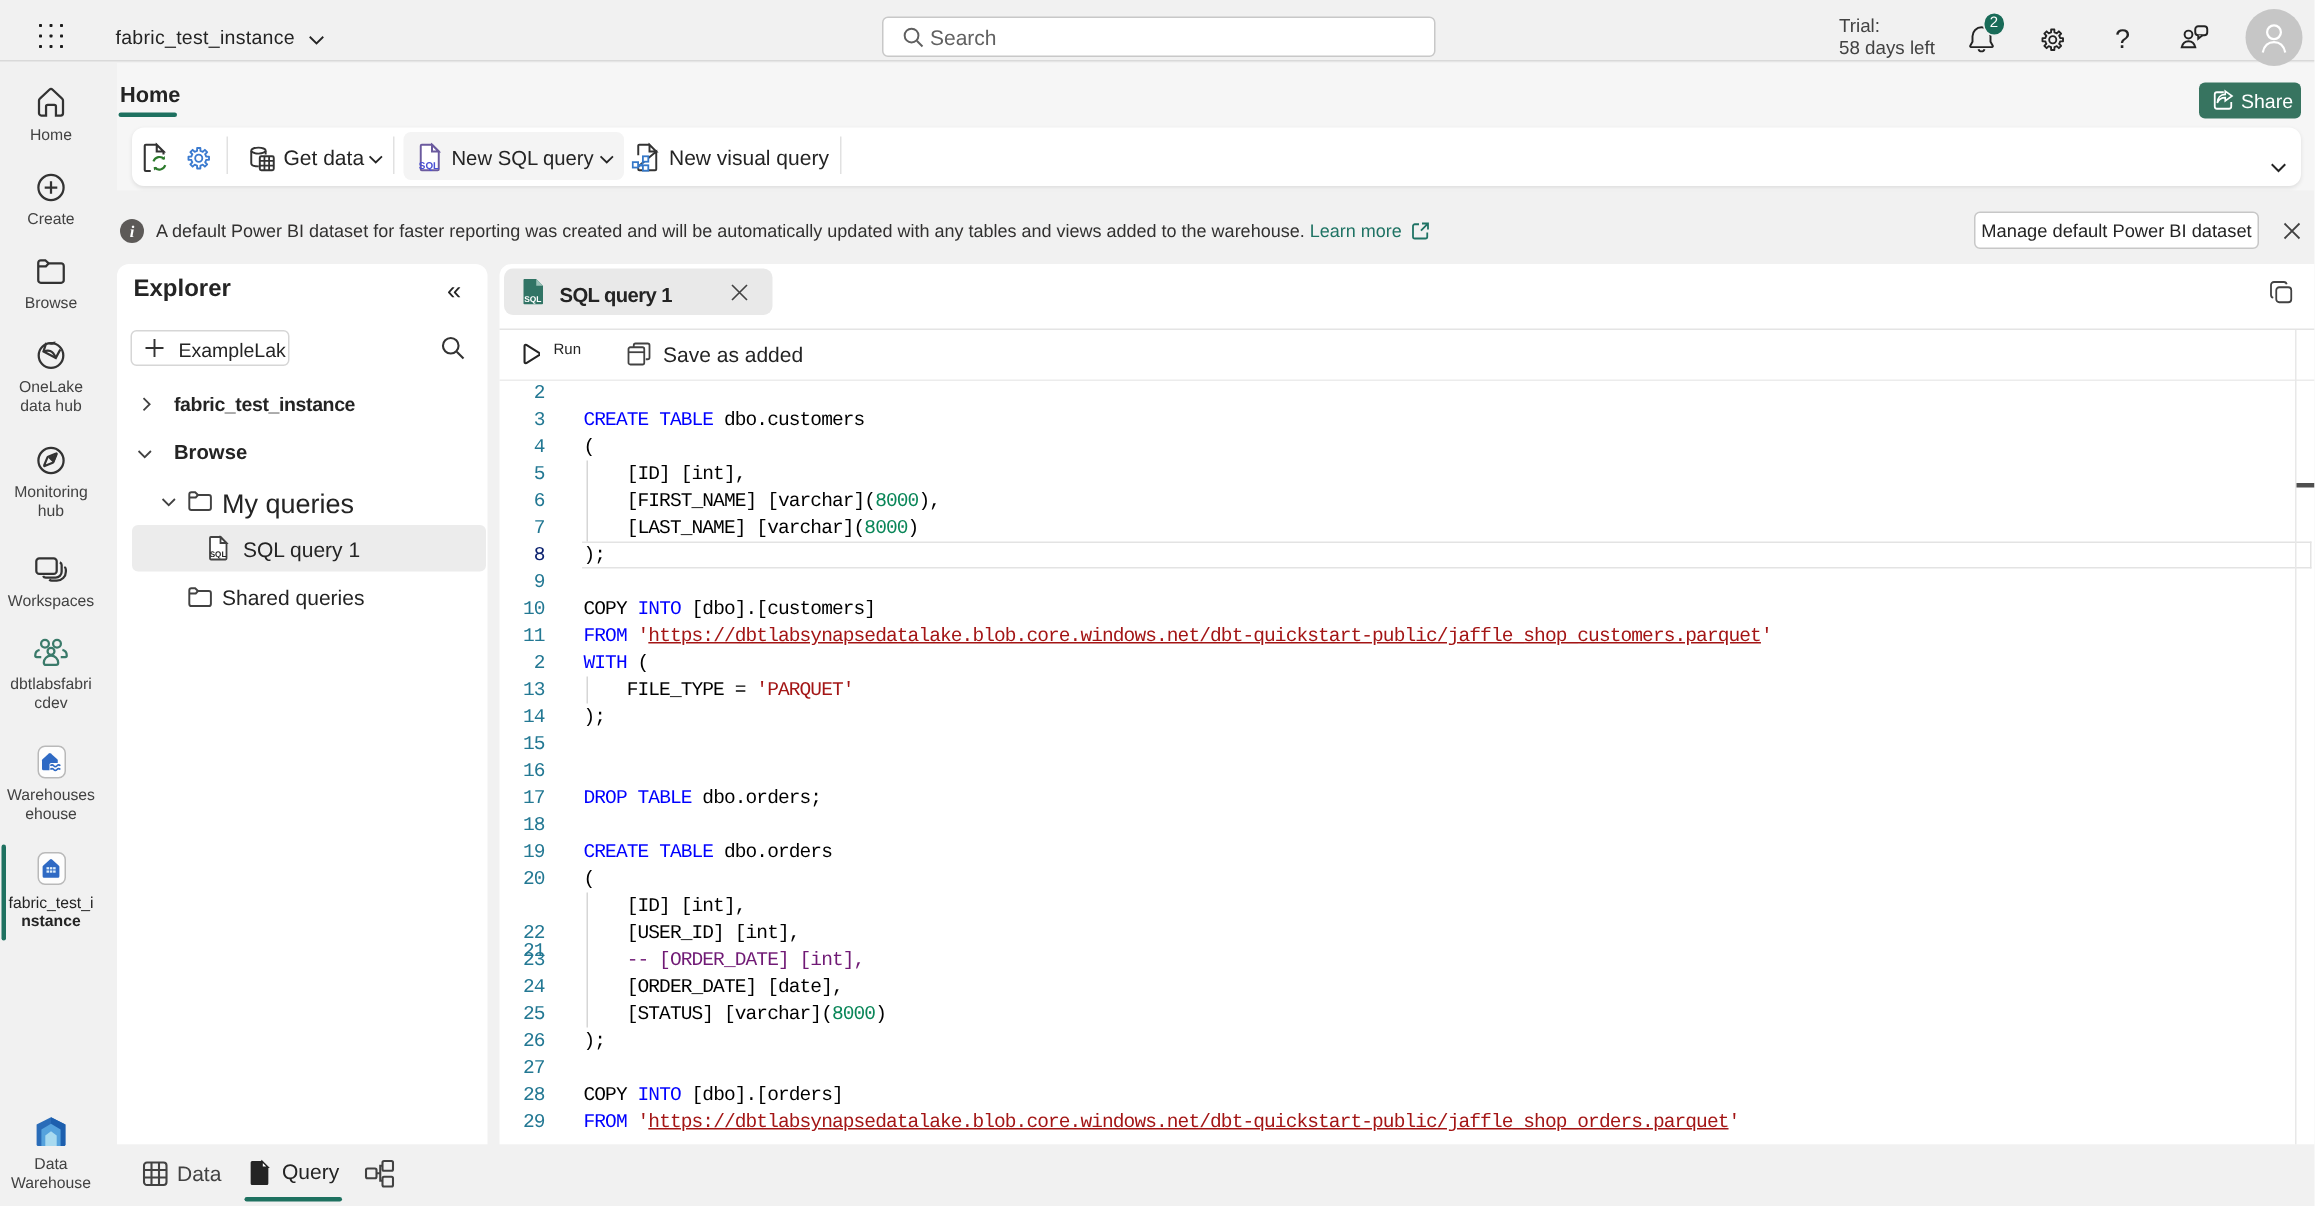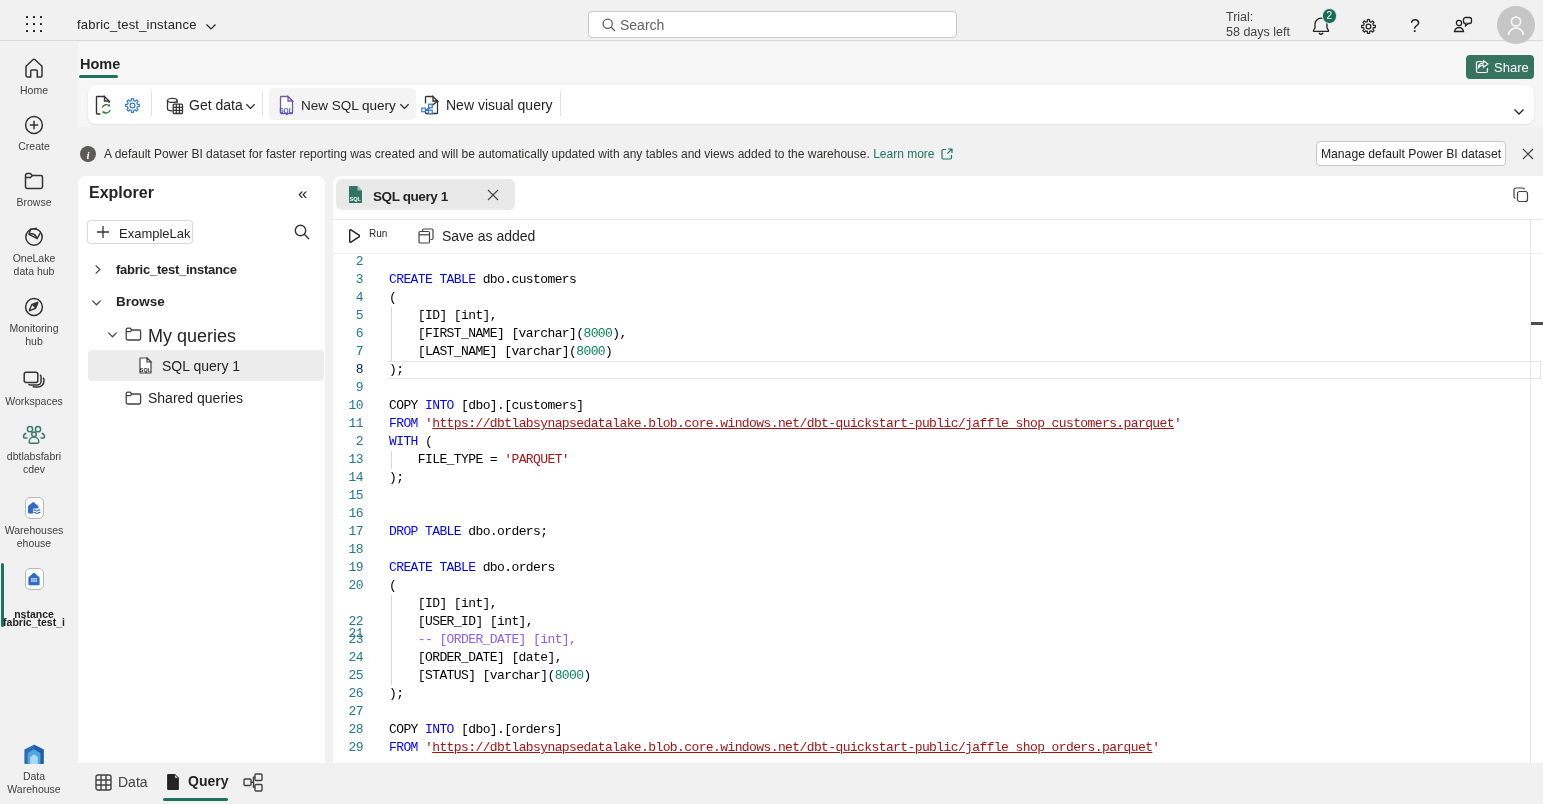--- a/index.html
+++ b/index.html
@@ -2,21 +2,21 @@
 <html><head><meta charset="utf-8">
 <style>
 *{margin:0;padding:0;box-sizing:border-box}
 html,body{width:1543px;height:804px;overflow:hidden}
 body{font-family:"Liberation Sans",sans-serif;background:#f1f1f1;color:#242424;position:relative}
 .ab{position:absolute}
 svg{display:block;position:absolute}
 .mono{font-family:"Liberation Mono",monospace;font-size:13px;letter-spacing:-0.6px;line-height:18px;white-space:pre}
 .lnum{position:absolute;left:333px;width:30px;text-align:right;color:#237893}
 .lcode{position:absolute;left:389px;color:#000}
-.k{color:#0000ff}.s{color:#a31515}.n{color:#098658}.c{color:#8b5cf6}.u{text-decoration:underline}
+.k{color:#0000ff}.s{color:#a31515}.n{color:#098658}.c{color:#701a75}.u{text-decoration:underline}
 .iguide{position:absolute;left:391px;width:1px;background:#d6d6d6}
 .navlbl{position:absolute;font-size:10.5px;color:#424242;left:0;width:68px;text-align:center;line-height:13px}
 .rtxt{position:absolute;font-size:14px;color:#242424}
 .rsep{position:absolute;width:1px;height:25px;background:#e1e1e1;top:91px}
 </style></head>
 <body>
 <div class="ab" style="left:0;top:0;width:1543px;height:41px;background:#f1f1f1;border-bottom:1px solid #d9d9d9"></div>
 <div class="ab" style="left:78px;top:42px;width:1465px;height:85px;background:#f6f6f6"></div>
 <div class="ab" style="left:88px;top:85px;width:1446px;height:39px;background:#fff;border-radius:8px;box-shadow:0 1px 3px rgba(0,0,0,.1)"></div>
 <div class="ab" style="left:78px;top:176px;width:247px;height:587px;background:#fff;border-radius:8px 8px 0 0"></div>
@@ -194,21 +194,21 @@
 <path d="M6.3 1a1 1 0 0 1 1.4 0l4.6 4.2a1 1 0 0 1 .3.7v6.3a1 1 0 0 1-1 1H2.4a1 1 0 0 1-1-1V5.9a1 1 0 0 1 .3-.7z" fill="#2f6ac4"></path>
 <g fill="#ddeefb">
 <rect x="4" y="6.1" width="1.7" height="1.5"></rect>
       <rect x="6.2" y="6.1" width="1.7" height="1.5"></rect>
       <rect x="8.4" y="6.1" width="1.7" height="1.5"></rect>
 <rect x="4" y="8.3" width="1.7" height="1.5"></rect>
       <rect x="6.2" y="8.3" width="1.7" height="1.5"></rect>
       <rect x="8.4" y="8.3" width="1.7" height="1.5"></rect>
     </g>
   </svg>
-<div class="navlbl" style="top:616px;font-weight:bold;color:#242424">fabric_test_i</div>
+<div class="navlbl" style="top:596px;font-weight:normal;color:#242424">fabric_test_i</div>
 <div class="navlbl" style="top:607.5px;font-weight:bold;color:#242424">nstance</div>
 <svg style="left:23px;top:744px" width="22" height="20" viewBox="0 0 22 20">
 <path d="M11 .8 20.6 5.6V19a1 1 0 0 1-1 1H2.4a1 1 0 0 1-1-1V5.6z" fill="#2a6cb8"></path>
 <path d="M11 .8 20.6 5.6V19a1 1 0 0 1-1 1H11z" fill="#1d5fae"></path>
 <path d="M11 5.2 17.4 9v11H4.6V9z" fill="#55a2dd"></path>
 <path d="M11 10.2 14.8 13v7H7.2v-7z" fill="#a8daf0"></path>
   </svg>
 <div class="navlbl" style="top:769.5px">Data</div>
 <div class="navlbl" style="top:782.5px">Warehouse</div>
 <div class="ab" style="left:89px;top:184px;font-size:16px;font-weight:bold">Explorer</div>
@@ -335,21 +335,21 @@
 <div class="ab" style="left:78px;top:763px;width:1465px;height:41px;background:#f1f1f1"></div>
 <svg style="left:95px;top:774px" width="17" height="17" viewBox="0 0 17 17" fill="none">
 <rect x="1" y="1" width="15" height="15" rx="2" stroke="#424242" stroke-width="1.4"></rect>
 <path d="M1 6h15M1 11h15M6 1v15M11 1v15" stroke="#424242" stroke-width="1.4"></path>
   </svg>
 <div class="ab" style="left:118px;top:774px;font-size:14px;color:#424242">Data</div>
 <svg style="left:165px;top:773px" width="16" height="18" viewBox="0 0 16 18">
 <path d="M9.5 1H3.1a1 1 0 0 0-1 1v14a1 1 0 0 0 1 1h9.8a1 1 0 0 0 1-1V5.4z" fill="#242424"></path>
 <path d="M9.7 1.2 13.7 5.2H9.7z" fill="#fff" stroke="#242424" stroke-width="1"></path>
   </svg>
-<div class="ab" style="left:188px;top:773px;font-size:14px;font-weight:bold">Query</div>
+<div class="ab" style="left:188px;top:773px;font-size:14px;font-weight:normal">Query</div>
 <div class="ab" style="left:163px;top:798px;width:65px;height:3px;background:#1e7160;border-radius:2px"></div>
 <svg style="left:243px;top:773px" width="20" height="19" viewBox="0 0 20 19" fill="none">
 <rect x="1" y="6" width="7" height="6.5" rx="1" stroke="#424242" stroke-width="1.4"></rect>
 <rect x="12" y="1" width="7" height="6.5" rx="1" stroke="#424242" stroke-width="1.4"></rect>
 <rect x="12" y="11.5" width="7" height="6.5" rx="1" stroke="#424242" stroke-width="1.4"></rect>
 <path d="M8 9.2h2.5M10.5 9.2V4.2h1.5M10.5 9.2v5h1.5" stroke="#424242" stroke-width="1.4"></path>
   </svg>
 <div class="ab" style="left:268px;top:806px;font-size:20px;color:#1d4ed8">Model</div>
 
 </body></html>

